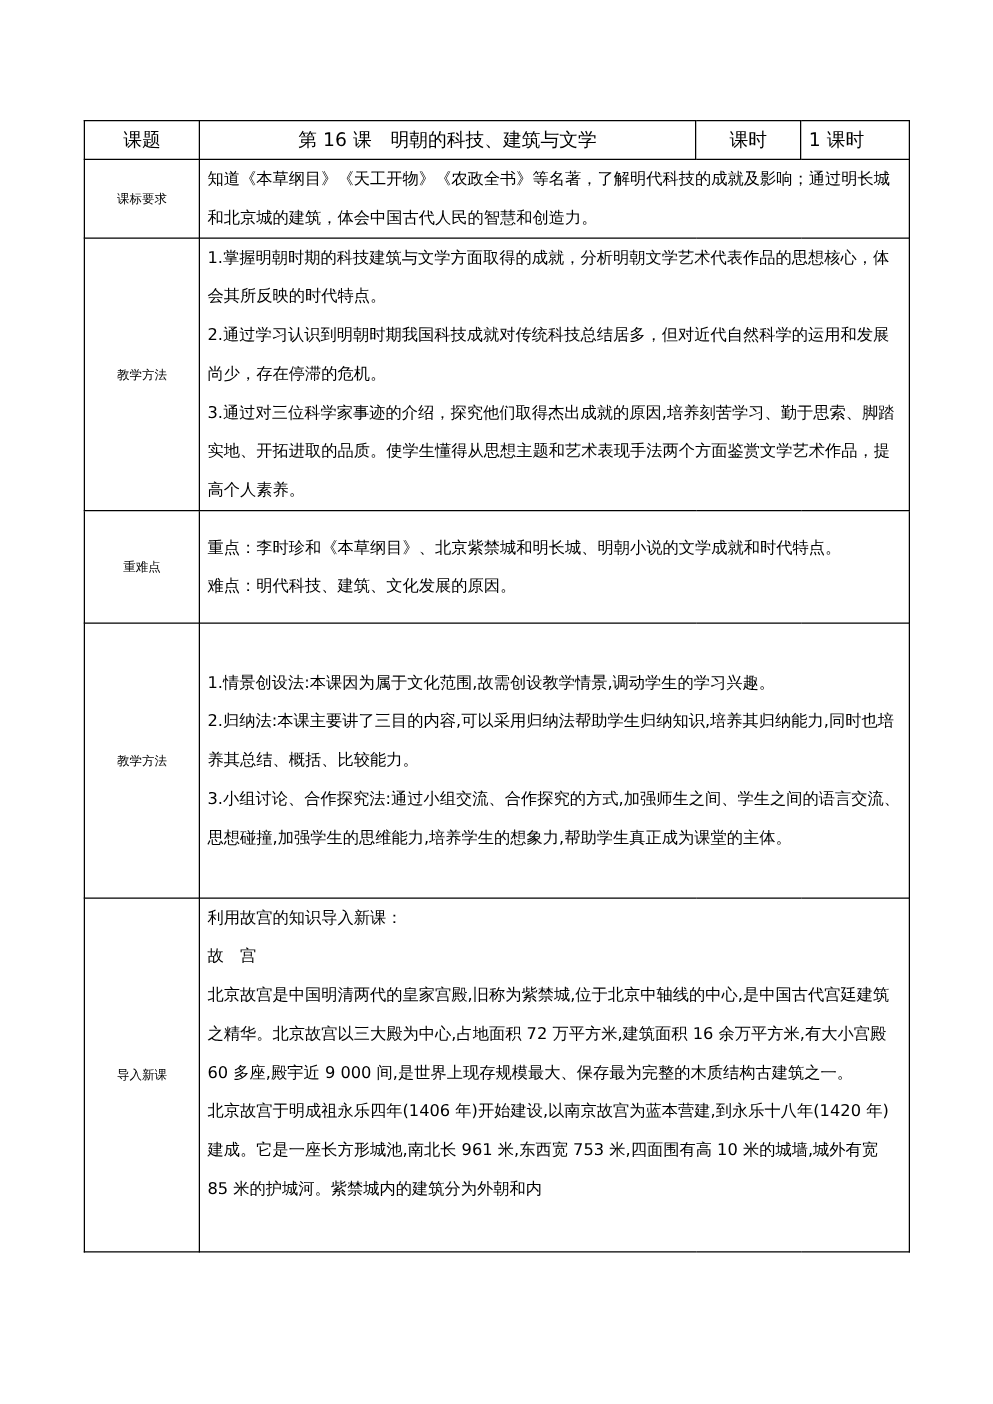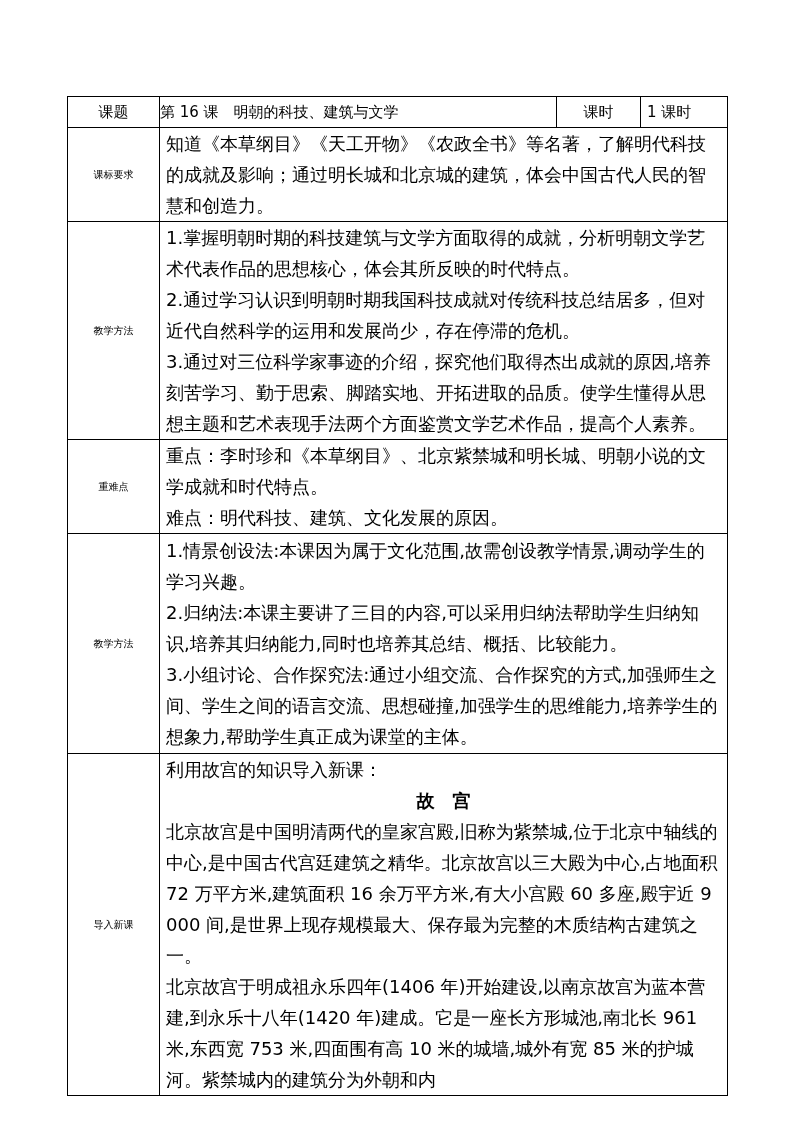--- a/index.html
+++ b/index.html
@@ -4,24 +4,24 @@
 <style>
   html, body { margin: 0; padding: 0; background: #ffffff; }
   body { width: 794px; height: 1123px; position: relative; overflow: hidden;
          font-family: "DejaVu Sans", "Liberation Sans", sans-serif; color: #000; }
   .page { position: absolute; left: 0; top: 0; width: 794px; height: 1123px; }
   table.plan { position: absolute; left: 67px; top: 96px; width: 660px;
                border-collapse: collapse; table-layout: fixed; border-radius: 31px; }
   table.plan td { border: 1.4px solid #000; vertical-align: middle; padding: 0; }
   .hdr td { height: 30px; font-size: 15px; }
   .label { text-align: center; font-size: 10px; }
-  .content { padding: 0 6px 0 6px !important; font-size: 18px; line-height: 31px; text-align: left; }
+  .content { padding: 0 6px 0 6px !important; font-size: 13px; line-height: 31px; text-align: left; }
   .content p { margin: 0; }
-  .center { text-align: center; font-weight: bold; }
-  .title-cell { text-align: left; margin-top: 12px; }
+  .center { text-align: left; }
+  .title-cell { text-align: center; margin-top: 12px; }
   .pad-left { padding-left: 6px !important; }
 </style>
 </head>
 <body>
 
 <div class="page">
 <table class="plan">
   <colgroup>
     <col style="width:92px">
     <col style="width:397px">

